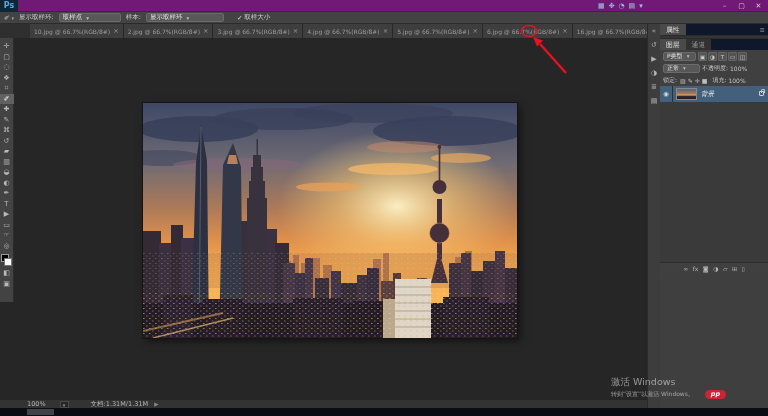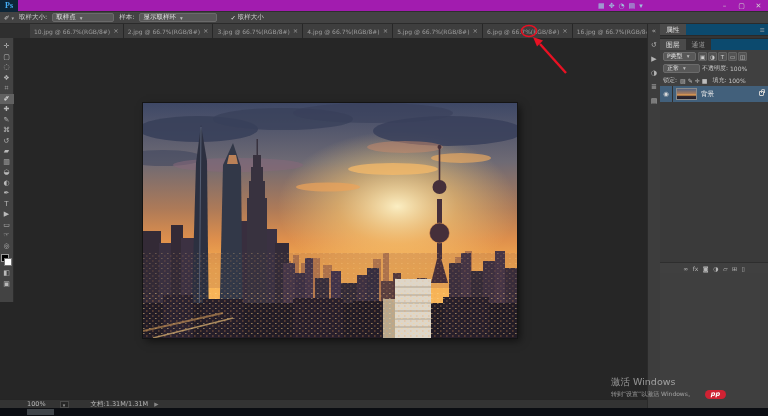--- a/index.html
+++ b/index.html
@@ -1,22 +1,22 @@
 <!DOCTYPE html>
 <html><head>
 <meta charset="utf-8">
 <style>
   html,body{margin:0;padding:0;}
   body{width:768px;height:416px;overflow:hidden;background:#1d1d1d;
        font-family:"DejaVu Sans","Liberation Sans",sans-serif;color:#ccc;position:relative;}
   *{box-sizing:border-box;}
 
   
-  .menubar{position:absolute;left:0;top:0;width:768px;height:12px;background:#a21caf;
-           border-bottom:1px solid #2e2e2e;display:flex;align-items:center;font-size:7.5px;color:#d8d8d8;font-family:Liberation Serif, serif;}
+  .menubar{position:absolute;left:0;top:0;width:768px;height:12px;background:#701a75;
+           border-bottom:1px solid #2e2e2e;display:flex;align-items:center;font-size:7.5px;color:#d8d8d8;}
   .ps-logo{width:18px;height:12px;background:#0d2638;color:#45aef5;font-weight:bold;font-size:8px;
            display:flex;align-items:center;justify-content:center;flex:0 0 auto;}
   .menu-item{padding:0 5px;white-space:nowrap;cursor:default;}
   .appbar{position:absolute;left:598px;top:0;height:12px;display:flex;align-items:center;gap:4px;
           color:#9fc2dc;font-size:7px;}
   .appbar .ab-icon{cursor:default;}
   .winctrl{position:absolute;left:716px;top:0;height:12px;display:flex;}
   .winctrl span{width:17px;text-align:center;font-size:7px;color:#cfcfcf;line-height:12px;}
 
   
@@ -64,42 +64,42 @@
   .statusbar .st-arrow{margin-left:6px;font-size:5.5px;color:#888;}
   .bottomstrip{position:absolute;left:0;top:408px;width:768px;height:8px;background:#0b0d12;}
   .mini-box{position:absolute;left:27px;top:1px;width:27px;height:6px;background:#3f4449;}
 
   
   .dockstrip{position:absolute;left:647px;top:24px;width:13px;height:384px;background:#3d3d3d;
              border-left:1px solid #2a2a2a;display:flex;flex-direction:column;align-items:center;
              gap:6px;padding-top:3px;font-size:7px;color:#b3b3b3;}
   
   .panels{position:absolute;left:660px;top:24px;width:108px;height:384px;background:#3f3f3f;}
-  .ptabstrip{height:11px;background:#0c4a6e;display:flex;align-items:stretch;font-size:6.8px;position:relative;}
+  .ptabstrip{height:11px;background:#0f172a;display:flex;align-items:stretch;font-size:6.8px;position:relative;}
   .ptab{padding:0 6px;display:flex;align-items:center;color:#9d9d9d;background:#313131;}
   .ptab.active{background:#4a4a4a;color:#e0e0e0;}
   .pmenu{position:absolute;right:3px;top:0;height:11px;display:flex;align-items:center;color:#a5a5a5;font-size:6.5px;}
   .props-body{height:133px;background:#404040;font-size:6.8px;color:#c9c9c9;padding:6px;}
   .sect-divider{height:4px;background:#353535;border-top:1px solid #2a2a2a;border-bottom:1px solid #2a2a2a;}
 
   .lrow{height:12px;display:flex;align-items:center;gap:2px;padding:0 3px;font-size:6px;color:#c4c4c4;
         background:#404040;}
   .lrow .combo{height:9px;font-size:6px;}
   .w34{width:33px;} .w38{width:37px;}
   .ficon{width:9px;height:9px;background:#535353;border:1px solid #636363;border-radius:1px;
          font-size:5.5px;line-height:8px;text-align:center;color:#cfcfcf;}
   .licon{font-size:6px;color:#bdbdbd;padding:0 1px;}
   .layerlist{height:176px;background:#3a3a3a;position:relative;}
   .layer-row{position:absolute;left:0;top:0;width:100%;height:16px;background:#42607b;display:flex;
              align-items:center;}
   .eye-cell{width:13px;height:16px;border-right:1px solid #303030;display:flex;align-items:center;
             justify-content:center;color:#d8d8d8;font-size:6.5px;}
   .thumb{width:21px;height:12px;margin-left:3px;border:1px solid #8a8a8a;
          background:linear-gradient(to bottom,#56627e 0%,#a57a5c 45%,#eea24f 62%,#342b33 70%,#241e28 100%);}
-  .layer-name{margin-left:4px;font-size:6.5px;color:#ececec;}
+  .layer-name{margin-left:4px;font-size:6.5px;color:#ececec;font-style:italic;}
   .layer-lock{position:absolute;right:4px;top:5px;width:5px;height:5px;border:1px solid #d0d0d0;
               border-radius:0 0 1px 1px;}
   .layer-lock:before{content:"";position:absolute;left:0.5px;top:-3px;width:2.5px;height:2.5px;
                      border:1px solid #d0d0d0;border-bottom:none;border-radius:2px 2px 0 0;}
   .layers-bottom{height:11px;background:#404040;border-top:1px solid #2e2e2e;display:flex;
                  align-items:center;justify-content:center;gap:4.5px;font-size:6px;color:#b5b5b5;}
 
   
   .watermark{position:absolute;left:611px;top:376px;width:122px;color:rgba(255,255,255,.5);z-index:40;}
   .watermark .l1{font-size:9.5px;}
@@ -129,21 +129,21 @@
 <span>–</span>
     <span>▢</span>
     <span>✕</span>
   </div>
 
 <div class="optionsbar">
   <span class="tool-preset">
     <span>✐</span>
     <span style="font-size:5px;color:#aaa;">▾</span>
   </span>
-  <span>取样大小:</span>
+  <span>显示取样环:</span>
   <span class="combo w60">
     <span>取样点</span>
     <span class="caret">▾</span>
   </span>
   <span>样本:</span>
   <span class="combo w80">
     <span>显示取样环</span>
     <span class="caret">▾</span>
   </span>
   <span class="chk" style="margin-left:8px;">

